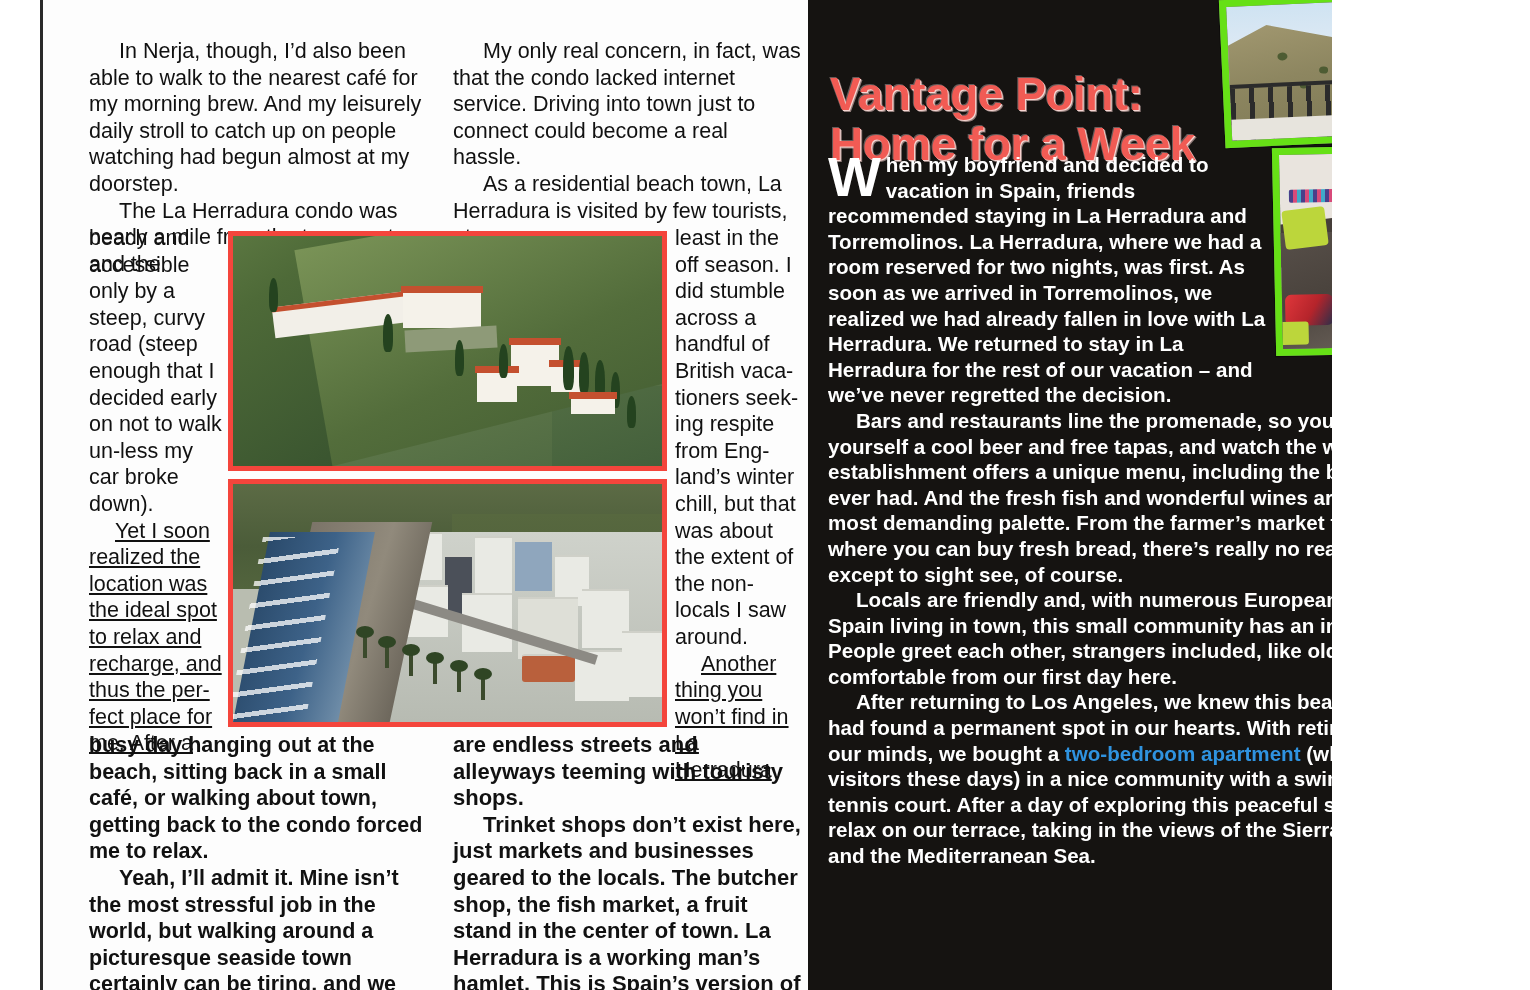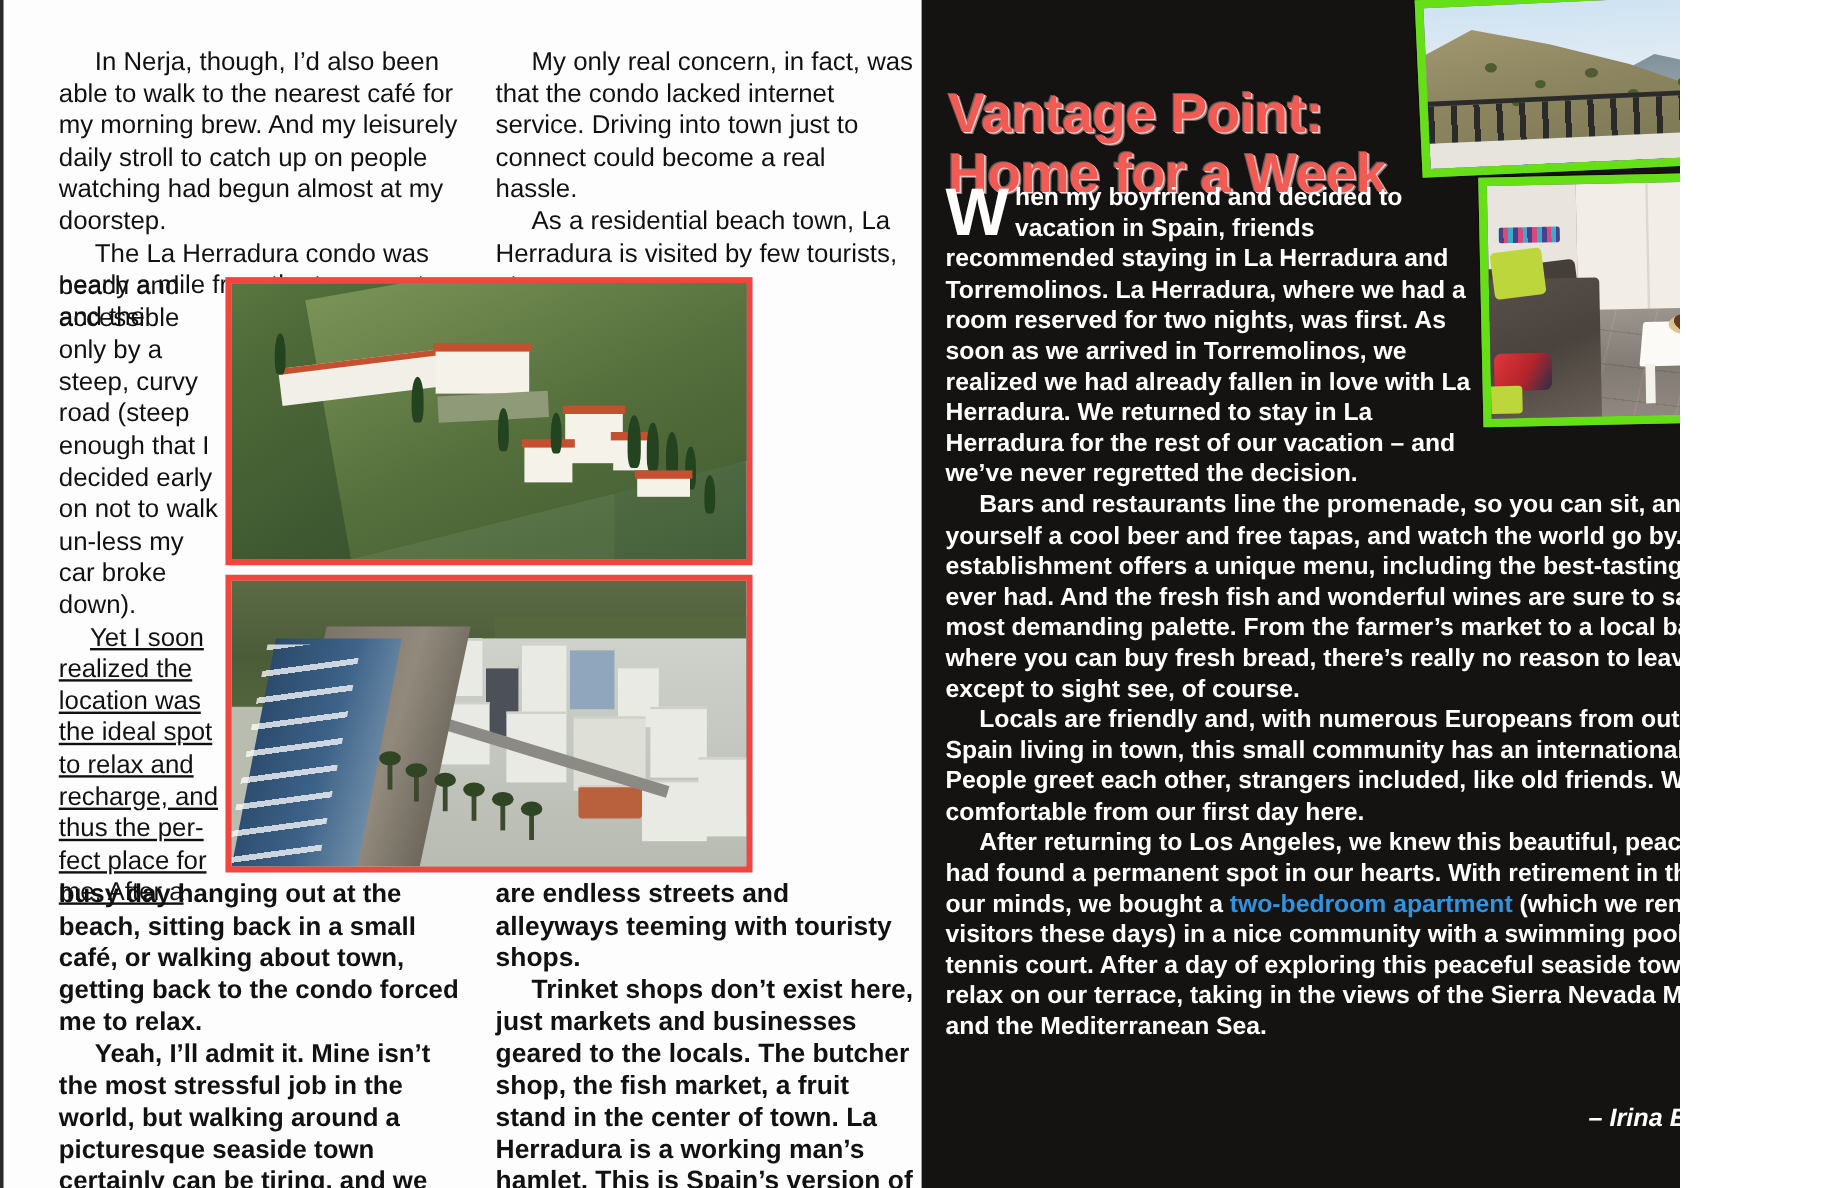--- a/index.html
+++ b/index.html
@@ -9,26 +9,27 @@
   }
   body {
     width: 1530px;
     height: 990px;
     overflow: hidden;
     font-family: "Liberation Sans", sans-serif;
   }
 
   #page {
     position: relative;
-    width: 1400px;
+    width: 1292px;
     height: 990px;
     background: #ffffff;
     overflow: hidden;
     border-left: 3px solid #2a2a2a;
     box-sizing: border-box;
+    margin-left: 40px;
   }
 
   
   #left-article {
     position: absolute;
     left: 0; top: 0;
     width: 765px;
     height: 990px;
     background: #fdfdfd;
     overflow: hidden;
@@ -466,20 +467,24 @@
     <div class="col" id="col-2">
       <p class="indent">My only real concern, in fact, was that the condo lacked internet service. Driving into town just to connect could become a real hassle.</p>
       <p class="indent">As a residential beach town, La Herradura is visited by few tourists, at</p>
     </div>
 
     <div class="narrow-left">
       <p>beach and accessible only by a steep, curvy road (steep enough that I decided early on not to walk un-less my car broke down).</p>
       <p class="indent">Yet I soon realized the location was the ideal spot to relax and recharge, and thus the per-fect place for me. After a</p>
     </div>
 
+    <div class="narrow-right">
+      <p>least in the off season. I did stumble across a handful of British vaca-tioners seek-ing respite from Eng-land’s winter chill, but that was about the extent of the non-locals I saw around.</p>
+      <p class="indent">Another thing you won’t find in La Herradura</p>
+    </div>
 
     <div class="tail-left">
       <p>busy day hanging out at the beach, sitting back in a small café, or walking about town, getting back to the condo forced me to relax.</p>
       <p class="indent">Yeah, I’ll admit it. Mine isn’t the most stressful job in the world, but walking around a picturesque seaside town certainly can be tiring, and we</p>
     </div>
     <div class="tail-right">
       <p>are endless streets and alleyways teeming with touristy shops.</p>
       <p class="indent">Trinket shops don’t exist here, just markets and businesses geared to the locals. The butcher shop, the fish market, a fruit stand in the center of town. La Herradura is a working man’s hamlet. This is Spain’s version of Seal</p>
     </div>
 

